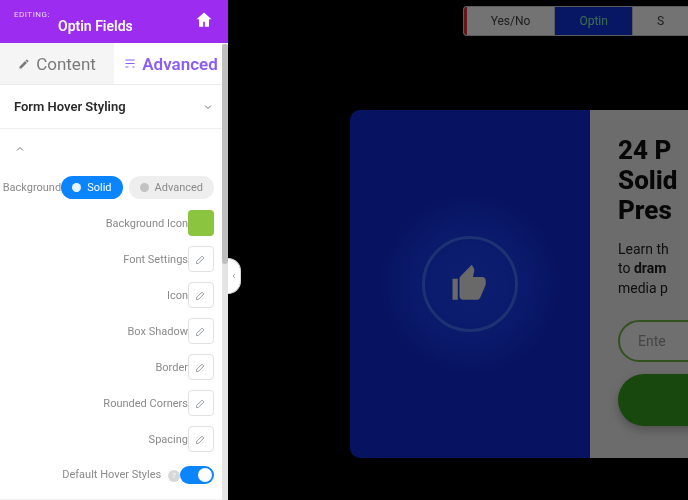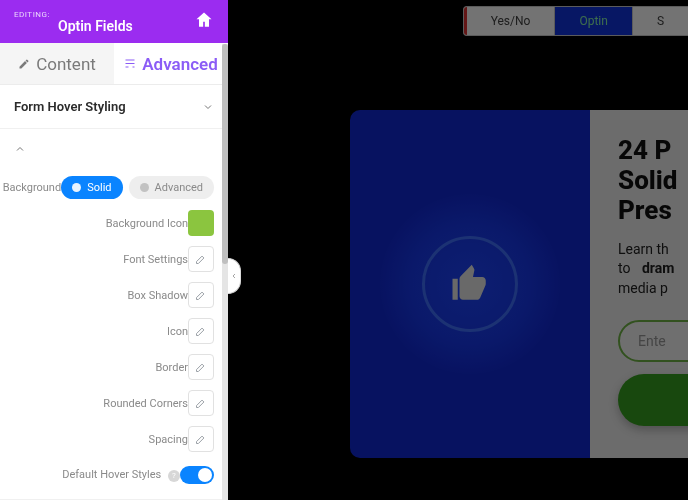--- a/index.html
+++ b/index.html
@@ -58,21 +58,21 @@
   .topbar .tb:last-child { border-right:none; }
 
   .modal { position:absolute; left:122px; top:110px; width:900px; height:348px; border-radius:10px; overflow:hidden; display:flex; box-shadow: 0 10px 40px rgba(0,0,0,.5); }
   .modal-left { width:240px; background:#1129d6; position:relative; display:flex; align-items:center; justify-content:center; }
   .halo { position:absolute; width:180px; height:180px; border-radius:50%; background: radial-gradient(circle, rgba(30,70,255,.9) 0%, rgba(30,70,255,.55) 45%, rgba(17,41,214,0) 72%); }
   .ring { width:96px; height:96px; border-radius:50%; border:3px solid #3e6fff; display:flex; align-items:center; justify-content:center; position:relative; }
   .ring svg { width:42px; height:42px; fill:#e8e8e8; }
   .modal-right { flex:1; background:#efefef; padding:26px 20px 20px 28px; position:relative; }
   .mr-title { font-size:26px; font-weight:800; line-height:1.15; color:#111; margin-bottom:14px; }
   .mr-body { font-size:14px; color:#222; line-height:1.4; }
-  .mr-body b { font-weight:700;margin-left:8px; }
+  .mr-body b { font-weight:700; }
   .mr-input { margin-top:22px; height:42px; border:2px solid #6fb445; border-radius:22px; background:#f5f5f5; color:#9a9a9a; font-size:14px; display:flex; align-items:center; padding:0 18px; }
   .mr-button { margin-top:12px; height:52px; border-radius:28px; background:#37a01f; box-shadow: 0 4px 10px rgba(0,0,0,.25); }
 
   
   .dark-overlay { position:absolute; inset:0; background:rgba(0,0,0,.55); pointer-events:none; }
   .preview-clip { position:absolute; left:0; top:0; right:0; bottom:0; overflow:hidden; }
 </style>
 </head>
 <body>
 
@@ -144,30 +144,30 @@
         <div class="row">
           <span class="rlabel">Font Settings</span>
           <div class="iconbtn">
               <svg viewBox="0 0 24 24">
                 <path d="M3 17.25V21h3.75L17.81 9.94l-3.75-3.75L3 17.25z"></path>
               </svg>
             </div>
         </div>
 
         <div class="row">
+          <span class="rlabel">Icon</span>
+          <div class="iconbtn">
+              <svg viewBox="0 0 24 24">
+                <path d="M3 17.25V21h3.75L17.81 9.94l-3.75-3.75L3 17.25z"></path>
+              </svg>
+            </div>
+        </div>
+
+        <div class="row">
           <span class="rlabel">Box Shadow</span>
-          <div class="iconbtn">
-              <svg viewBox="0 0 24 24">
-                <path d="M3 17.25V21h3.75L17.81 9.94l-3.75-3.75L3 17.25z"></path>
-              </svg>
-            </div>
-        </div>
-
-        <div class="row">
-          <span class="rlabel">Icon</span>
           <div class="iconbtn">
               <svg viewBox="0 0 24 24">
                 <path d="M3 17.25V21h3.75L17.81 9.94l-3.75-3.75L3 17.25z"></path>
               </svg>
             </div>
         </div>
 
         <div class="row">
           <span class="rlabel">Border</span>
           <div class="iconbtn">

